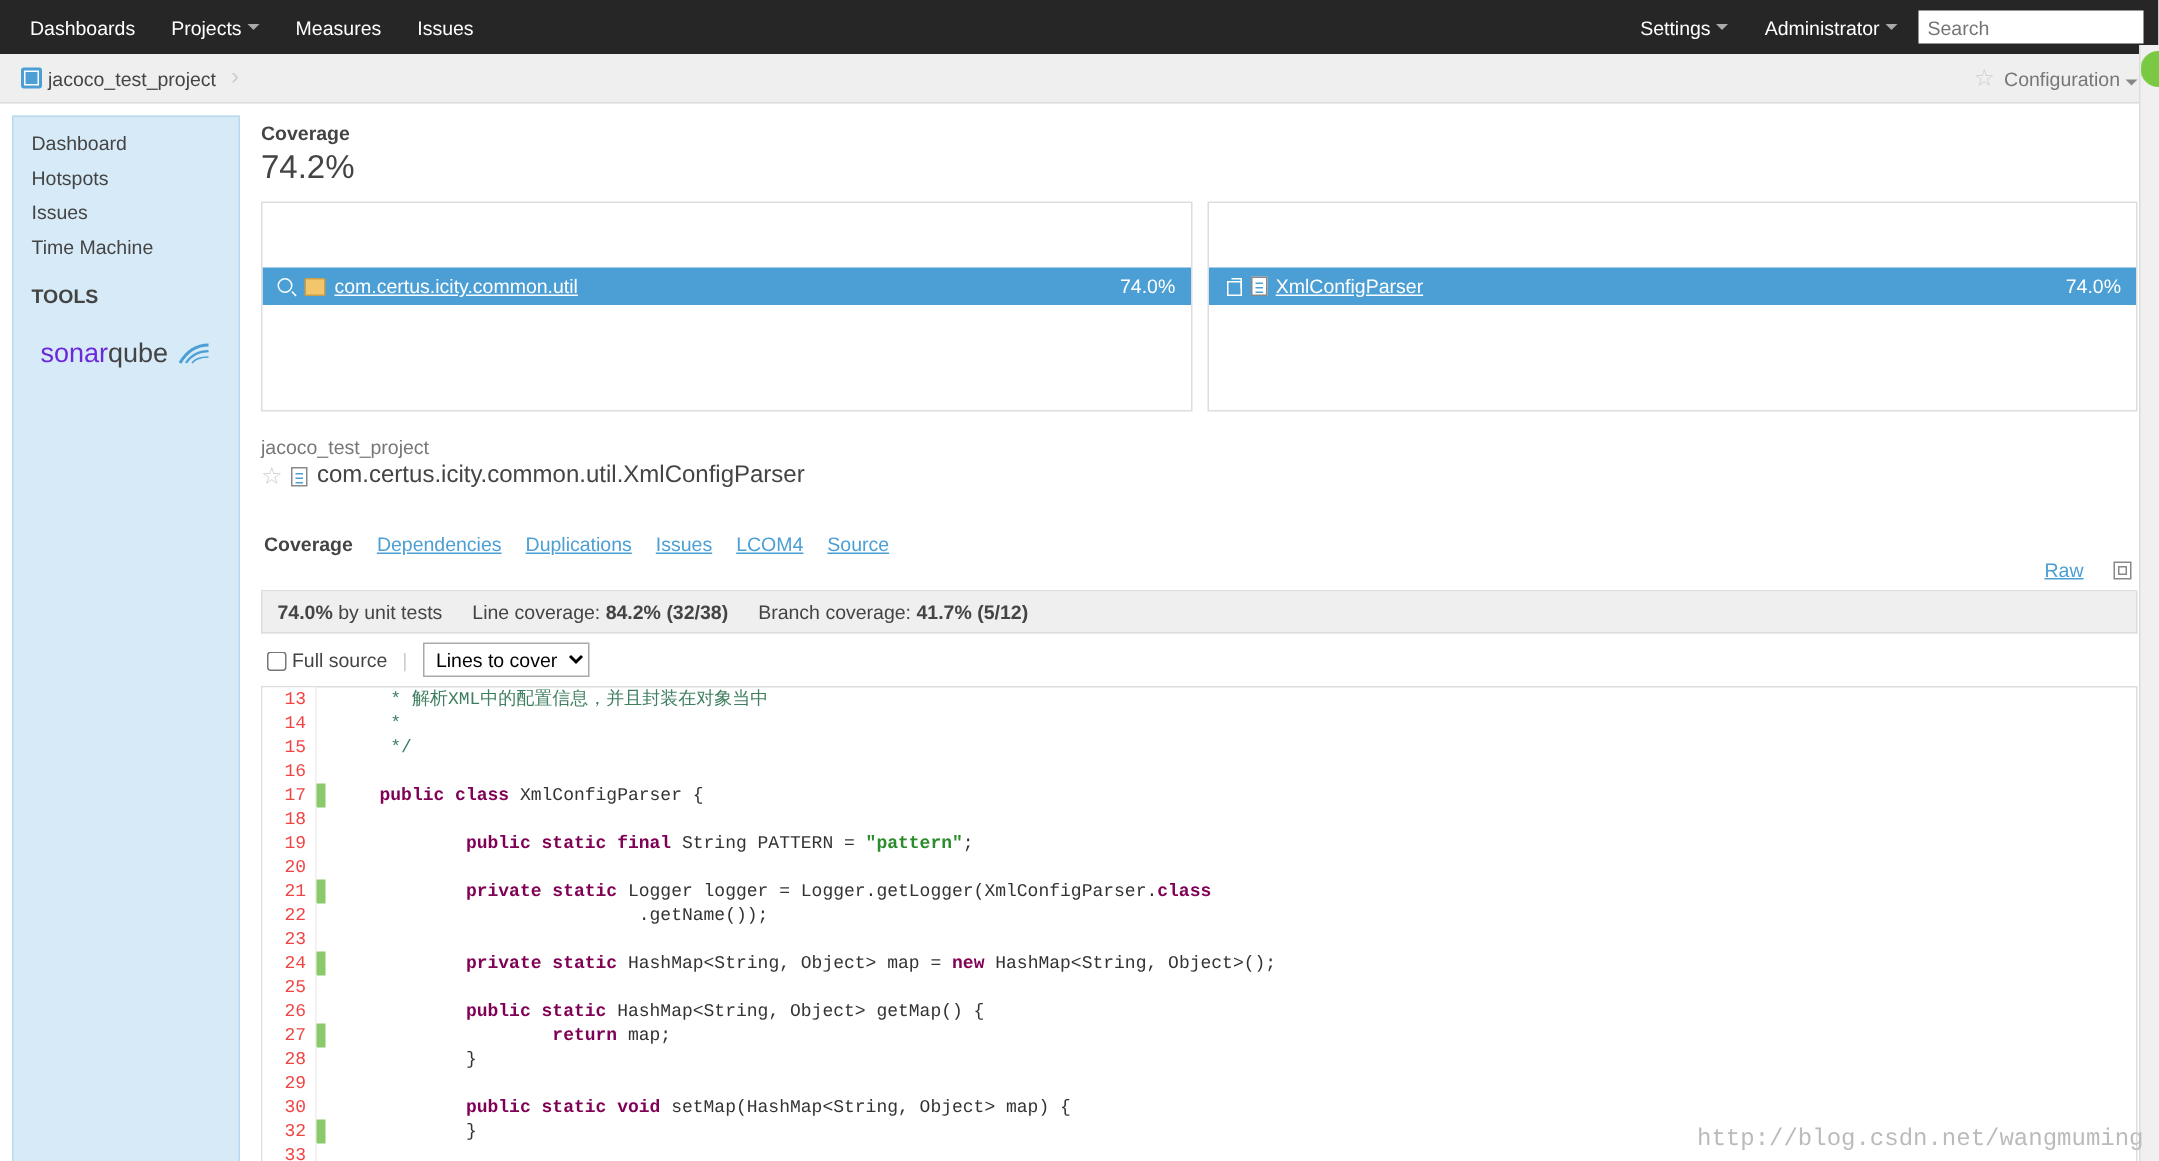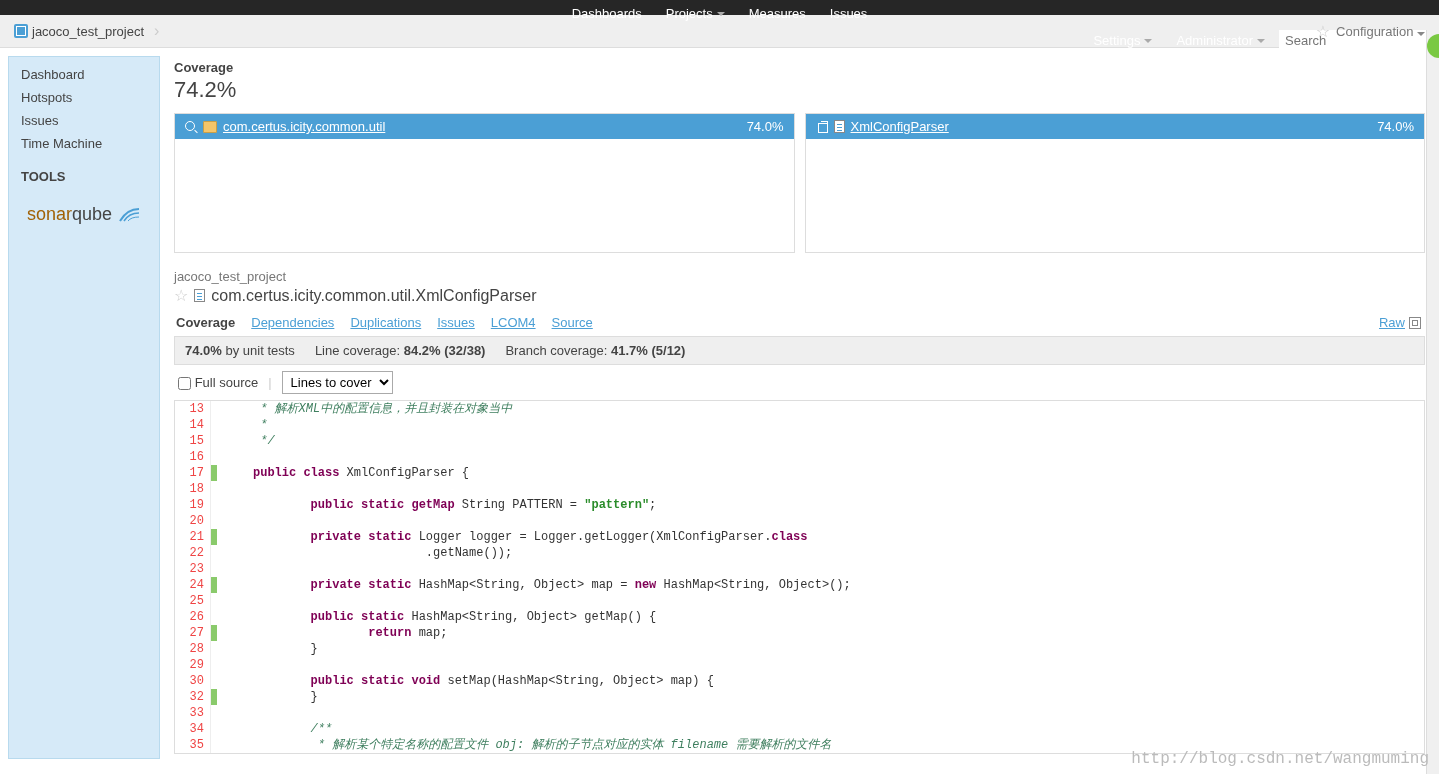--- a/index.html
+++ b/index.html
@@ -1,50 +1,50 @@
 <!DOCTYPE html>
 <html><head>
 <meta charset="utf-8">
 <style>
   * { box-sizing: border-box; margin: 0; padding: 0; }
   body { font-family: Arial, Helvetica, sans-serif; font-size: 13px; color: #444; background: #fff; overflow: hidden; }
   a { color: #4b9fd5; text-decoration: underline; cursor: pointer; }
 
-  .topbar { background: #262626; height: 15px; display: flex; align-items: center; padding: 0 10px; color: #fff; flex-direction: column; }
+  .topbar { background: #262626; height: 36px; display: flex; align-items: center; padding: 0 10px; color: #fff; }
   .topbar-left { display: flex; gap: 4px; }
   .top-link { color: #fff; padding: 6px 10px; font-size: 13px; display: flex; align-items: center; gap: 4px; cursor: pointer; }
   .topbar-right { margin-left: auto; display: flex; align-items: center; gap: 4px; }
   .search-box { background: #fff; border: none; height: 22px; width: 150px; padding: 0 6px; font-size: 13px; color: #4d7c0f; }
   .caret { width: 0; height: 0; border-left: 4px solid transparent; border-right: 4px solid transparent; border-top: 4px solid #aaa; display: inline-block; }
 
   .breadcrumb-bar { background: #efefef; border-bottom: 1px solid #ddd; height: 33px; display: flex; align-items: center; padding: 0 14px; }
   .breadcrumb-item { display: flex; align-items: center; gap: 4px; color: #444; font-size: 13px; }
   .breadcrumb-icon { width: 14px; height: 14px; background: #4b9fd5; border-radius: 2px; display: inline-block; position: relative; }
   .breadcrumb-icon::after{content:"";position:absolute;inset:2px;border:1px solid #fff;}
   .chev { color: #ccc; margin-left: 6px; font-size: 16px; }
   .breadcrumb-right { margin-left: auto; display: flex; align-items: center; gap: 6px; color: #777; }
   .star { color: #ccc; font-size: 16px; }
 
   .layout { display: flex; height: calc(774px - 63px); }
 
   .sidebar { width: 152px; background: #d6eaf8; border: 1px solid #b8daee; margin: 8px 0 0 8px; padding: 6px 0 14px 0; }
   .sidebar-item { padding: 4px 12px; font-size: 13px; color: #444; cursor: pointer; }
   .sidebar-section { font-weight: bold; padding: 14px 12px 2px 12px; font-size: 13px; color: #444; }
   .sidebar-logo { text-align: center; margin-top: 18px; font-family: Arial; font-size: 18px; color: #333; }
-  .sidebar-logo span { color: #a16207; }
+  .sidebar-logo span { color: #6d28d9; }
   .wave{display:inline-block;vertical-align:middle;margin-left:2px;}
 
   .main { flex: 1; padding: 12px 14px 0 14px; overflow: auto; }
   .header-metric-label { font-weight: bold; color: #444; font-size: 13px; }
   .header-metric-value { font-size: 22px; font-weight: normal; margin-top: 2px; }
 
   .panels { display: flex; gap: 10px; margin-top: 10px; }
   .panel { border: 1px solid #ddd; flex: 1; height: 140px; background: #fff; overflow: auto; }
   .panel-row { display: flex; align-items: center; padding: 5px 10px; gap: 6px; font-size: 13px; }
-  .panel-row.sel { background: #4b9fd5; color: #fff; }
+  .panel-row.sel { background: #4b9fd5; color: #fff; margin-top: 43px; }
   .panel-row.sel a { color: #fff; }
   .panel-row .pct { margin-left: auto; }
   .pkg-icon, .file-icon { width: 14px; height: 12px; display: inline-block; }
   .pkg-icon { background: #f4c66b; border: 1px solid #c9a048; border-radius: 1px; }
   .file-icon { background: #fff; border: 1px solid #888; width:11px; height:13px; position: relative; }
   .file-icon::after{content:"";position:absolute; left:2px; right:2px; top:3px; height:1px; background:#4b9fd5; box-shadow:0 3px 0 #4b9fd5, 0 6px 0 #4b9fd5;}
   .zoom-icon { width: 12px; height: 12px; display:inline-block; position:relative;}
   .zoom-icon::before{content:"";position:absolute;width:8px;height:8px;border:1px solid currentColor;border-radius:50%;left:0;top:0;}
   .zoom-icon::after{content:"";position:absolute;width:4px;height:1px;background:currentColor;right:-1px;bottom:1px;transform:rotate(45deg);}
   .panel-row .zoom-icon{ color:#888; }  .panel-row.sel .zoom-icon{ color:#fff; }
@@ -52,39 +52,39 @@
   .new-win-icon::before{content:"";position:absolute;inset:2px 0 0 2px;border:1px solid #fff;}
   .new-win-icon::after{content:"";position:absolute;right:0;top:0;width:6px;height:6px;border-top:1px solid #fff;border-right:1px solid #fff;}
 
   .crumb2 { margin-top: 16px; font-size: 13px; color: #777; }
   .file-title { display:flex; align-items:center; gap:6px; font-size: 16px; color:#444; margin-top:2px; }
   .file-title .star{ font-size:16px; }
 
   .tabs { display:flex; align-items:center; gap:16px; border-bottom:1px solid #ddd; margin-top:10px; padding: 0 4px 6px 2px; font-size:13px; }
   .tabs .tab { color:#4b9fd5; text-decoration: underline; cursor:pointer; }
   .tabs .tab.active{ color:#444; text-decoration:none; font-weight:bold; }
-  .tabs .right { margin-left:auto; display:flex; align-items:center; gap:4px; color:#4b9fd5; }
+  .tabs .right { margin-left:auto; display:flex; align-items:center; gap:20px; color:#4b9fd5;margin-top:35px; }
   .ext-icon{width:12px;height:12px;display:inline-block;border:1px solid #888;position:relative;}
   .ext-icon::after{content:"";position:absolute;inset:2px;border:1px solid #888;}
 
   .metrics-bar { background:#efefef; border:1px solid #ddd; border-top:none; padding:6px 10px; font-size:13px; color:#444; display:flex; gap:20px; }
   .metrics-bar b{ font-weight:bold; }
 
   .toolbar { padding:6px 4px; display:flex; align-items:center; gap:10px; font-size:13px; }
   .toolbar input[type=checkbox]{ vertical-align:middle; }
   .toolbar select{ font-size:13px; padding:2px 4px; border:1px solid #aaa; background:#fff; }
   .sep { color:#ccc; }
 
   .code-area { border:1px solid #ddd; }
   .code-row { display:flex; font-family: "Courier New", monospace; font-size:12px; line-height:16px; height:16px; white-space: pre; }
   .gutter-num { width:36px; text-align:right; color:#ef4444; padding-right:6px; background:#fff; border-right:1px solid #eee; }
   .gutter-cov { width:6px; }
   .cov-green{ background:#8aca6b; }
   .code-line { padding-left: 36px; flex:1; color:#333; }
-  .c-comment{ color:#3f7f5f; font-style:italic; }
+  .c-comment{ color:#3f7f5f; }
   .c-key{ color:#7f0055; font-weight:bold; }
   .c-str{ color:#2a8c2a; font-weight:bold; }
 
   .watermark{ position:fixed; right:10px; bottom:6px; color:#bbb; font-family:"Courier New",monospace; font-size:16px; pointer-events:none;margin-top:32px; }
   .green-circle{position:fixed; right:-12px; top:34px; width:24px;height:24px;border-radius:50%;background:#7ac943;}
   .scrollbar-shadow{position:fixed; right:0; top:30px; bottom:0; width:13px; background:#f0f0f0; border-left:1px solid #ddd;}
 </style>
 </head>
 <body>
 
@@ -213,21 +213,21 @@
       <select><option>Lines to cover</option></select>
     </div>
 
     <div class="code-area" id="code-area">
         <div class="code-row"><div class="gutter-num">13</div><div class="gutter-cov "></div><div class="code-line"><span class="c-comment"> * 解析XML中的配置信息，并且封装在对象当中</span></div></div>
         <div class="code-row"><div class="gutter-num">14</div><div class="gutter-cov "></div><div class="code-line"><span class="c-comment"> *</span></div></div>
         <div class="code-row"><div class="gutter-num">15</div><div class="gutter-cov "></div><div class="code-line"><span class="c-comment"> */</span></div></div>
         <div class="code-row"><div class="gutter-num">16</div><div class="gutter-cov "></div><div class="code-line"></div></div>
         <div class="code-row"><div class="gutter-num">17</div><div class="gutter-cov cov-green"></div><div class="code-line"><span class="c-key">public class</span> XmlConfigParser {</div></div>
         <div class="code-row"><div class="gutter-num">18</div><div class="gutter-cov "></div><div class="code-line"></div></div>
-        <div class="code-row"><div class="gutter-num">19</div><div class="gutter-cov "></div><div class="code-line">        <span class="c-key">public static getMap</span> String PATTERN = <span class="c-str">"pattern"</span>;</div></div>
+        <div class="code-row"><div class="gutter-num">19</div><div class="gutter-cov "></div><div class="code-line">        <span class="c-key">public static final</span> String PATTERN = <span class="c-str">"pattern"</span>;</div></div>
         <div class="code-row"><div class="gutter-num">20</div><div class="gutter-cov "></div><div class="code-line"></div></div>
         <div class="code-row"><div class="gutter-num">21</div><div class="gutter-cov cov-green"></div><div class="code-line">        <span class="c-key">private static</span> Logger logger = Logger.getLogger(XmlConfigParser.<span class="c-key">class</span></div></div>
         <div class="code-row"><div class="gutter-num">22</div><div class="gutter-cov "></div><div class="code-line">                        .getName());</div></div>
         <div class="code-row"><div class="gutter-num">23</div><div class="gutter-cov "></div><div class="code-line"></div></div>
         <div class="code-row"><div class="gutter-num">24</div><div class="gutter-cov cov-green"></div><div class="code-line">        <span class="c-key">private static</span> HashMap&lt;String, Object&gt; map = <span class="c-key">new</span> HashMap&lt;String, Object&gt;();</div></div>
         <div class="code-row"><div class="gutter-num">25</div><div class="gutter-cov "></div><div class="code-line"></div></div>
         <div class="code-row"><div class="gutter-num">26</div><div class="gutter-cov "></div><div class="code-line">        <span class="c-key">public static</span> HashMap&lt;String, Object&gt; getMap() {</div></div>
         <div class="code-row"><div class="gutter-num">27</div><div class="gutter-cov cov-green"></div><div class="code-line">                <span class="c-key">return</span> map;</div></div>
         <div class="code-row"><div class="gutter-num">28</div><div class="gutter-cov "></div><div class="code-line">        }</div></div>
         <div class="code-row"><div class="gutter-num">29</div><div class="gutter-cov "></div><div class="code-line"></div></div>

